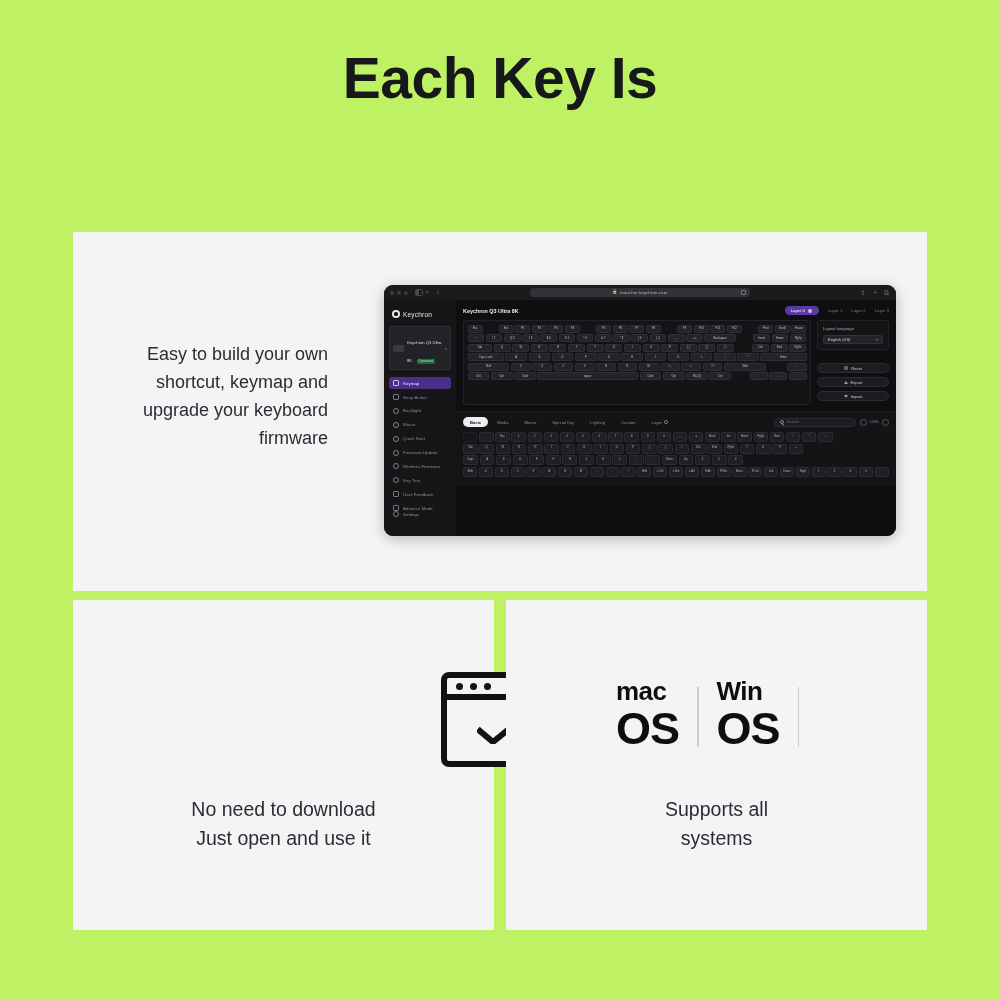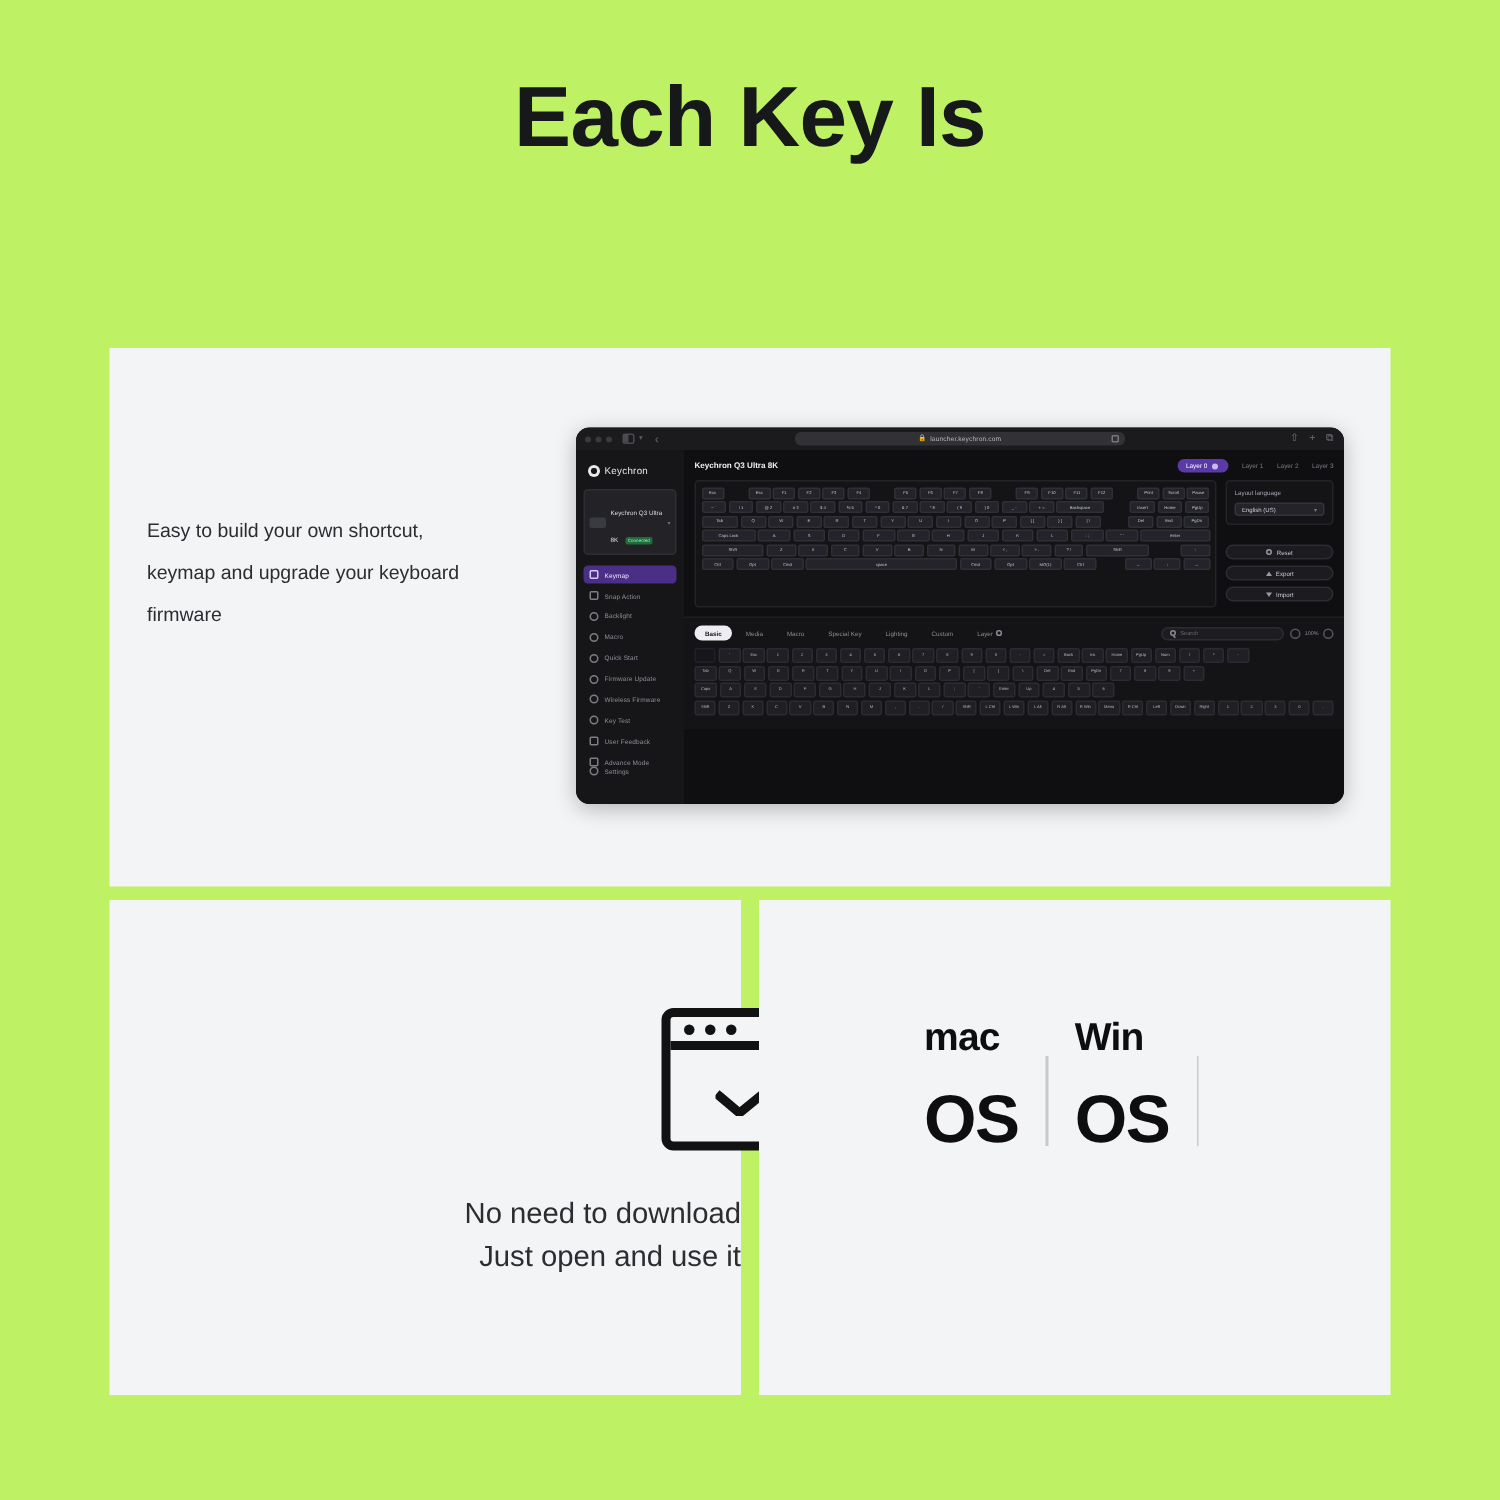--- a/index.html
+++ b/index.html
@@ -22,22 +22,22 @@
 
   
   .panel { position: absolute; background: #f3f4f6; }
   #panel-main   { left: 73px;  top: 232px; width: 854px; height: 359px; }
   #panel-left   { left: 73px;  top: 600px; width: 421px; height: 330px; }
   #panel-right  { left: 506px; top: 600px; width: 421px; height: 330px; }
 
   
   .main-copy {
     position: absolute; left: 98px; top: 340px; width: 230px;
-    text-align: left;
-    font-size: 13px; line-height: 28px; color: #2b2d31;
+    text-align: right;
+    font-size: 18px; line-height: 28px; color: #2b2d31;
   }
 
   
   .appwin {
     position: absolute; left: 384px; top: 285px;
     width: 512px; height: 251px;
     background: #0d0d0f; border-radius: 9px; overflow: hidden;
     box-shadow: 0 3px 14px rgba(0,0,0,.25);
   }
   .titlebar {
@@ -169,29 +169,29 @@
   
   .browser-ico { position:absolute; left:50%; transform:translateX(-50%); top:672px; }
   .bw { width:118px; height:95px; border:6px solid #121212; border-radius:8px; background:#f3f4f6; }
   .bw-bar { height:22px; border-bottom:6px solid #121212; display:flex; align-items:center; gap:7px; padding-left:9px; }
   .bw-bar i { width:7px;height:7px;border-radius:50%;background:#121212;display:block; }
   .bw-body { height:61px; display:flex; align-items:center; justify-content:center; }
   .check { width:46px; height:26px; }
 
   .os-row { position:absolute; left:506px; top:678px; width:421px; display:flex; align-items:flex-end; justify-content:center; gap:0; }
   .os-item { display:flex; flex-direction:column; align-items:flex-start; line-height:1; color:#0e0e10; }
-  .os-small { font-size:26px; font-weight:700; letter-spacing:-0.5px; margin-bottom:19px; }
+  .os-small { font-size:26px; font-weight:700; letter-spacing:-0.5px; margin-bottom:2px; }
   .os-big { font-size:45px; font-weight:700; letter-spacing:-1px; }
   .os-single { font-size:45px; font-weight:700; letter-spacing:-1px; color:#0e0e10; }
   .os-div { width:1.5px; height:60px; background:#c9cacd; margin:0 18px 4px 18px; }
 
   .cap {
     position:absolute; text-align:center; font-size:19.5px; line-height:29px; color:#2b2d31;
   }
-  #cap-left  { left:73px;  top:795px; width:421px;text-align:right; }
+  #cap-left  { left:73px;  top:795px; width:421px; }
   #cap-right { left:506px; top:795px; width:421px; }
 </style>
 </head>
 <body>
 
 <div class="page">
 
   <div class="headline">
     <span>Each Key Is</span>
   </div>
@@ -615,14 +615,18 @@
       <span class="os-small">mac</span>
       <span class="os-big">OS</span>
     </span>
     <span class="os-div"></span>
     <span class="os-item">
       <span class="os-small">Win</span>
       <span class="os-big">OS</span>
     </span>
     <span class="os-div"></span>
   </div>
+  <div class="cap" id="cap-right">
+    <div>Supports all</div>
+    <div>systems</div>
+  </div>
 
 </div>
 
 </body></html>

